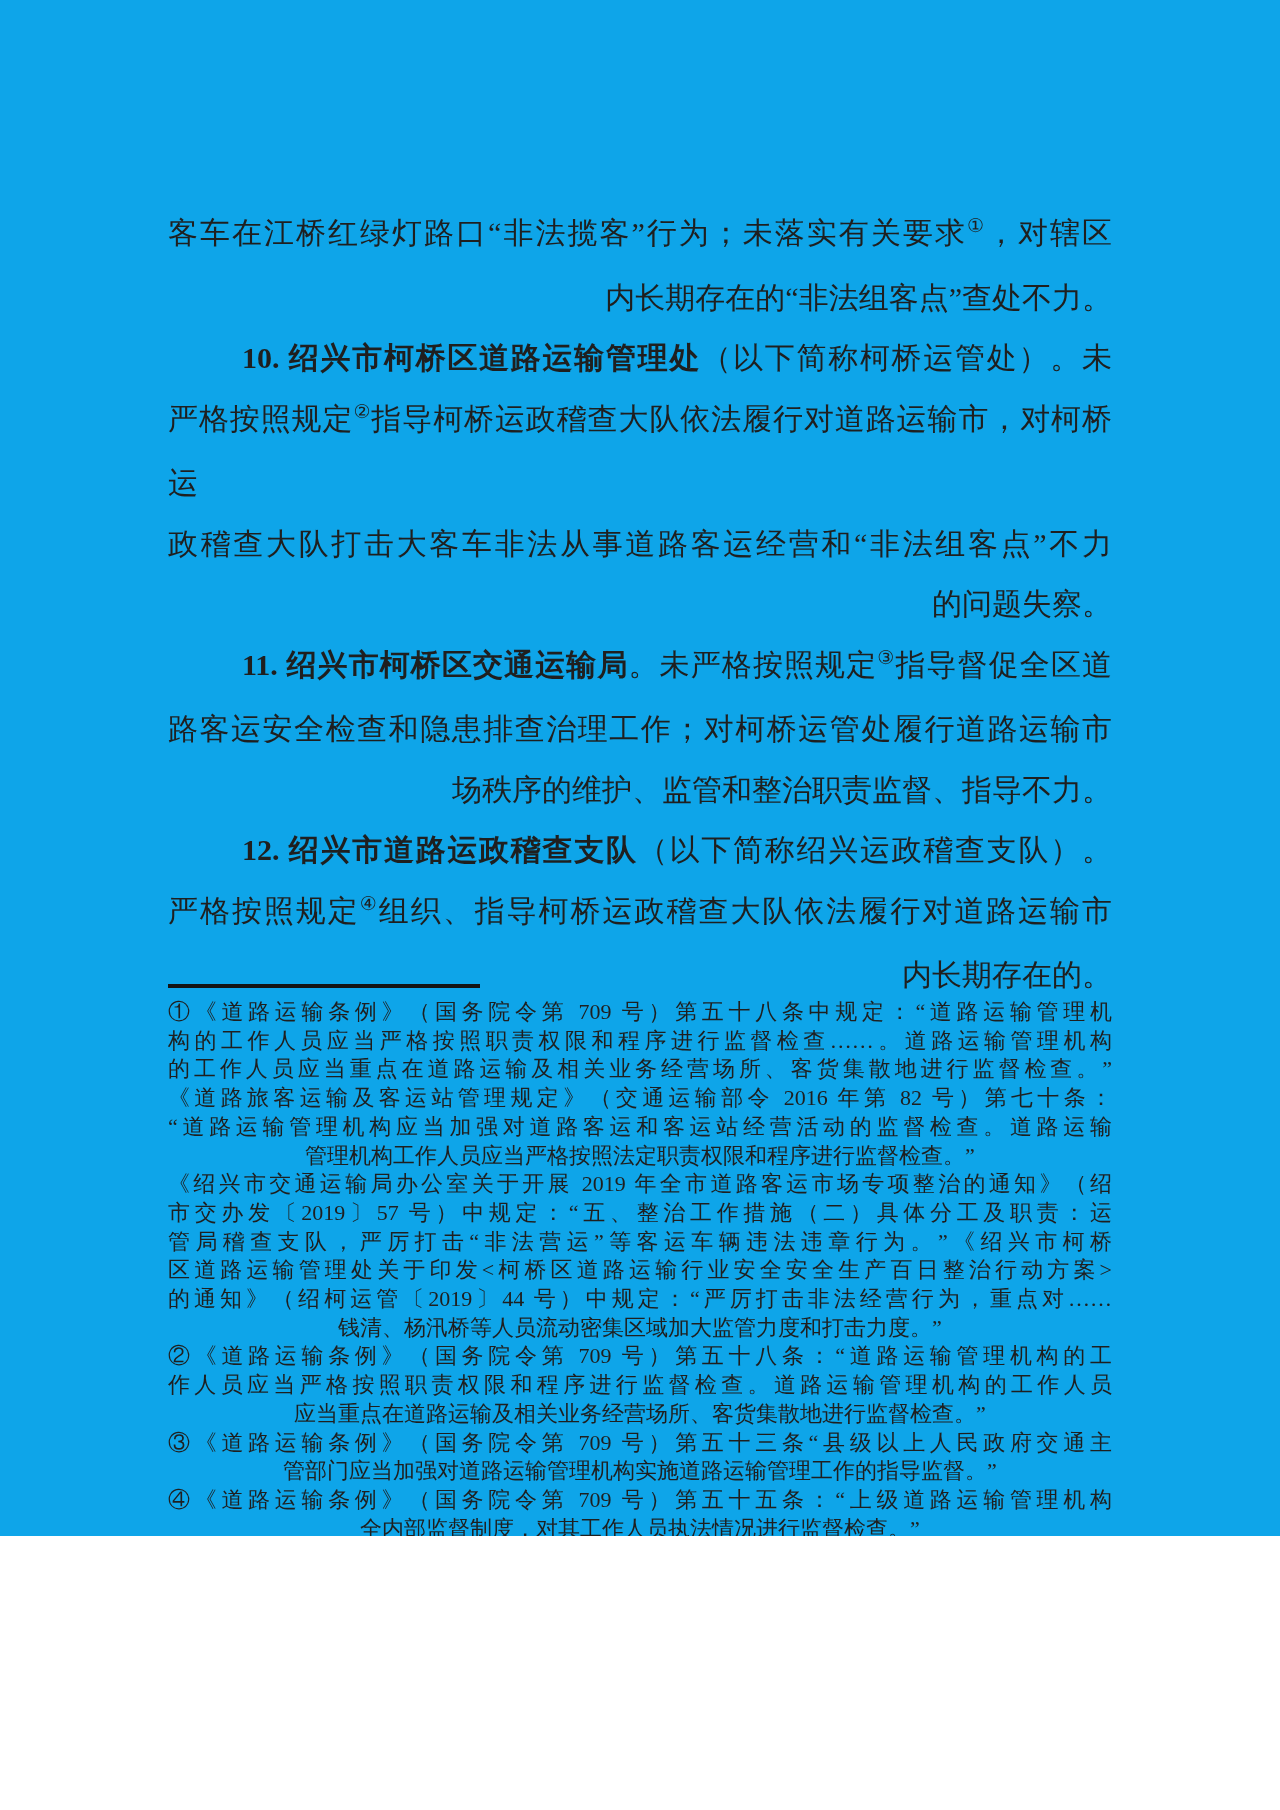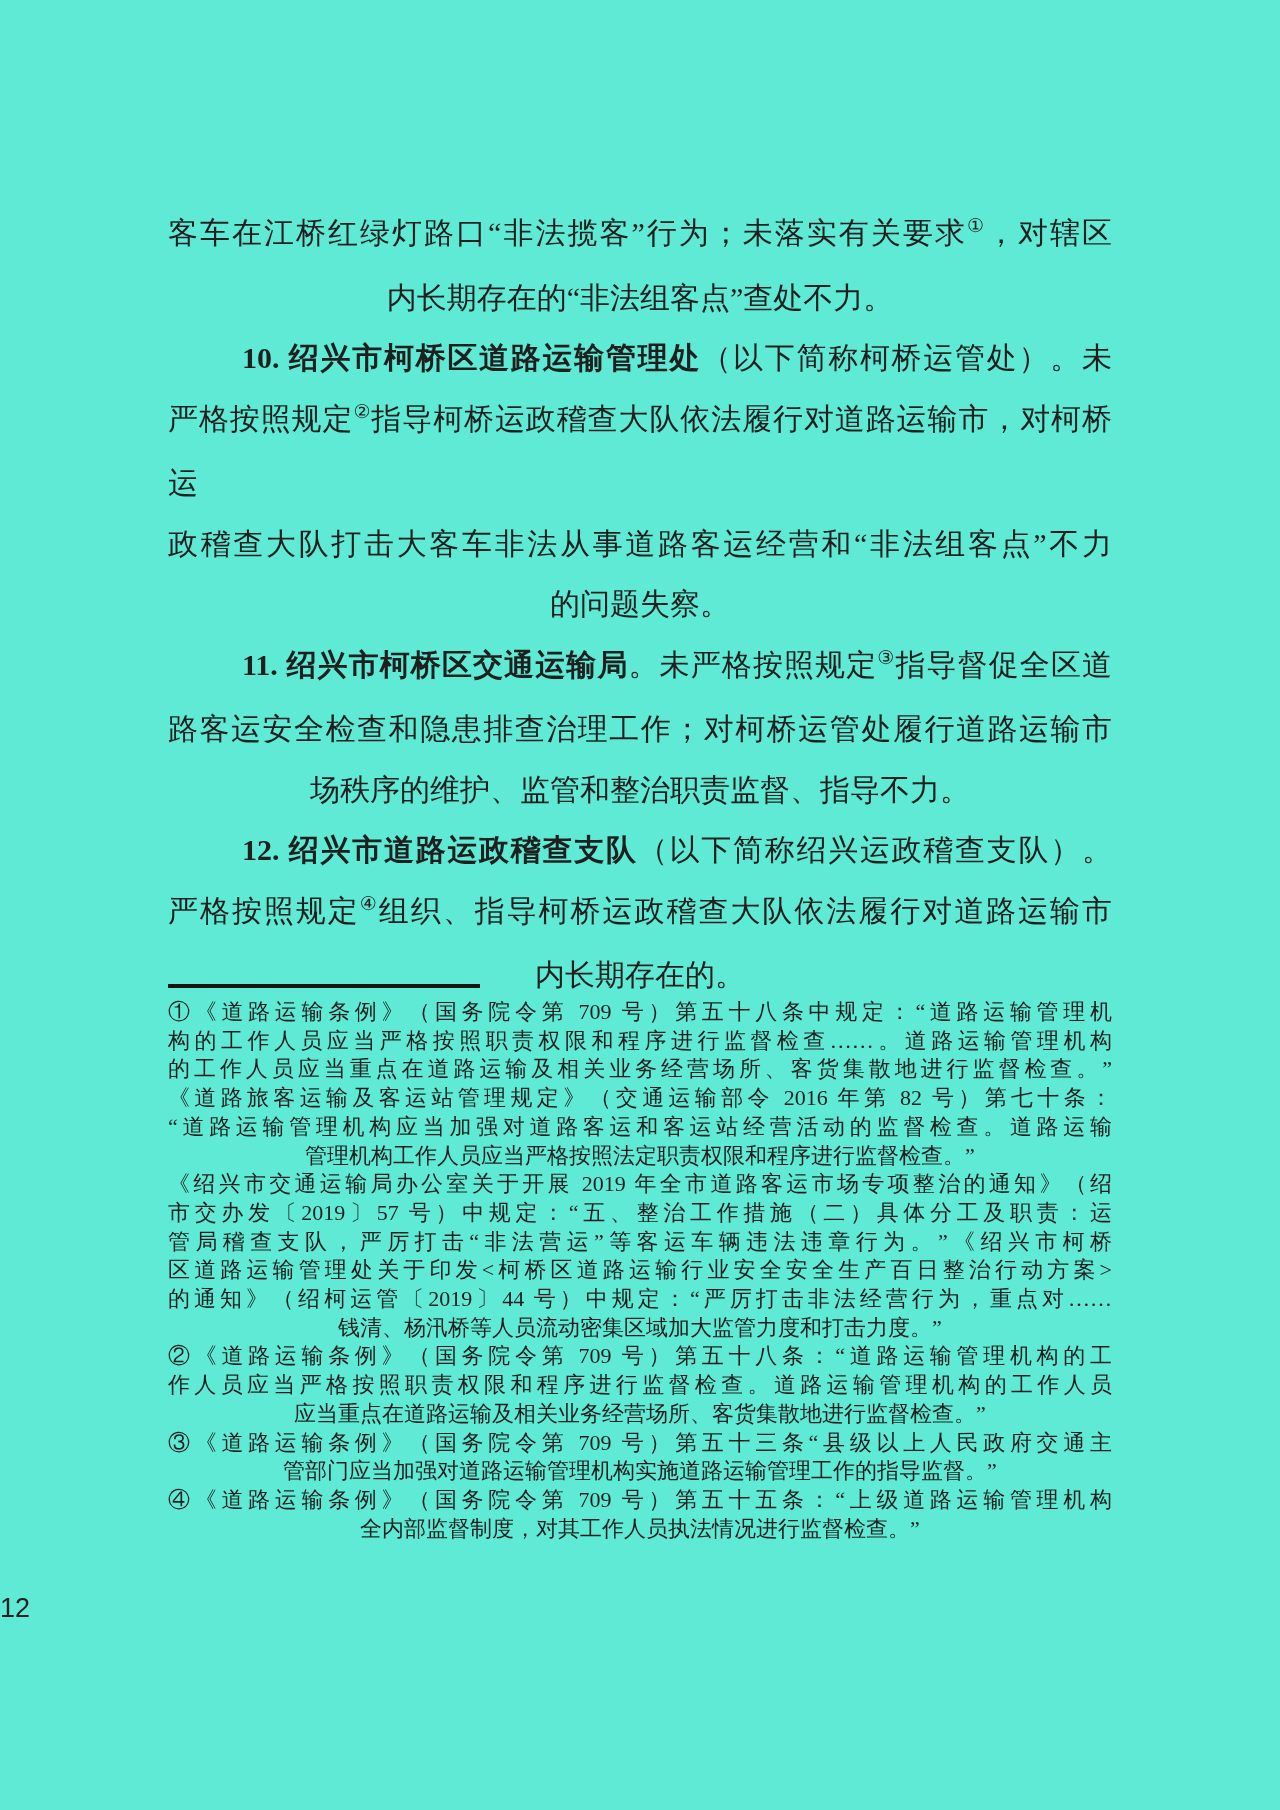--- a/index.html
+++ b/index.html
@@ -1,33 +1,33 @@
 <!DOCTYPE html>
 <html><head>
 <meta charset="utf-8">
 <style>
   html, body { margin: 0; padding: 0; background: #ffffff; }
   .page {
     position: relative;
     width: 1280px;
-    height: 1810px;
-    background: #5eead4;
+    height: 1536px;
+    background: #0ea5e9;
     font-family: "Liberation Serif", "DejaVu Serif", serif;
     color: #1f1f1f;
     overflow: hidden;
   }
   .main {
     position: absolute;
     left: 168px;
     top: 203px;
     width: 944px;
     font-size: 30px;
     line-height: 60.5px;
   }
-  .line { text-align: center; }
+  .line { text-align: right; }
   .line.justify {
     text-align: justify;
     text-align-last: justify;
     text-justify: inter-character;
   }
   .line.indent { text-indent: 74px; }
   .bold { font-weight: bold; }
   .sup {
     font-size: 19px;
     position: relative;

